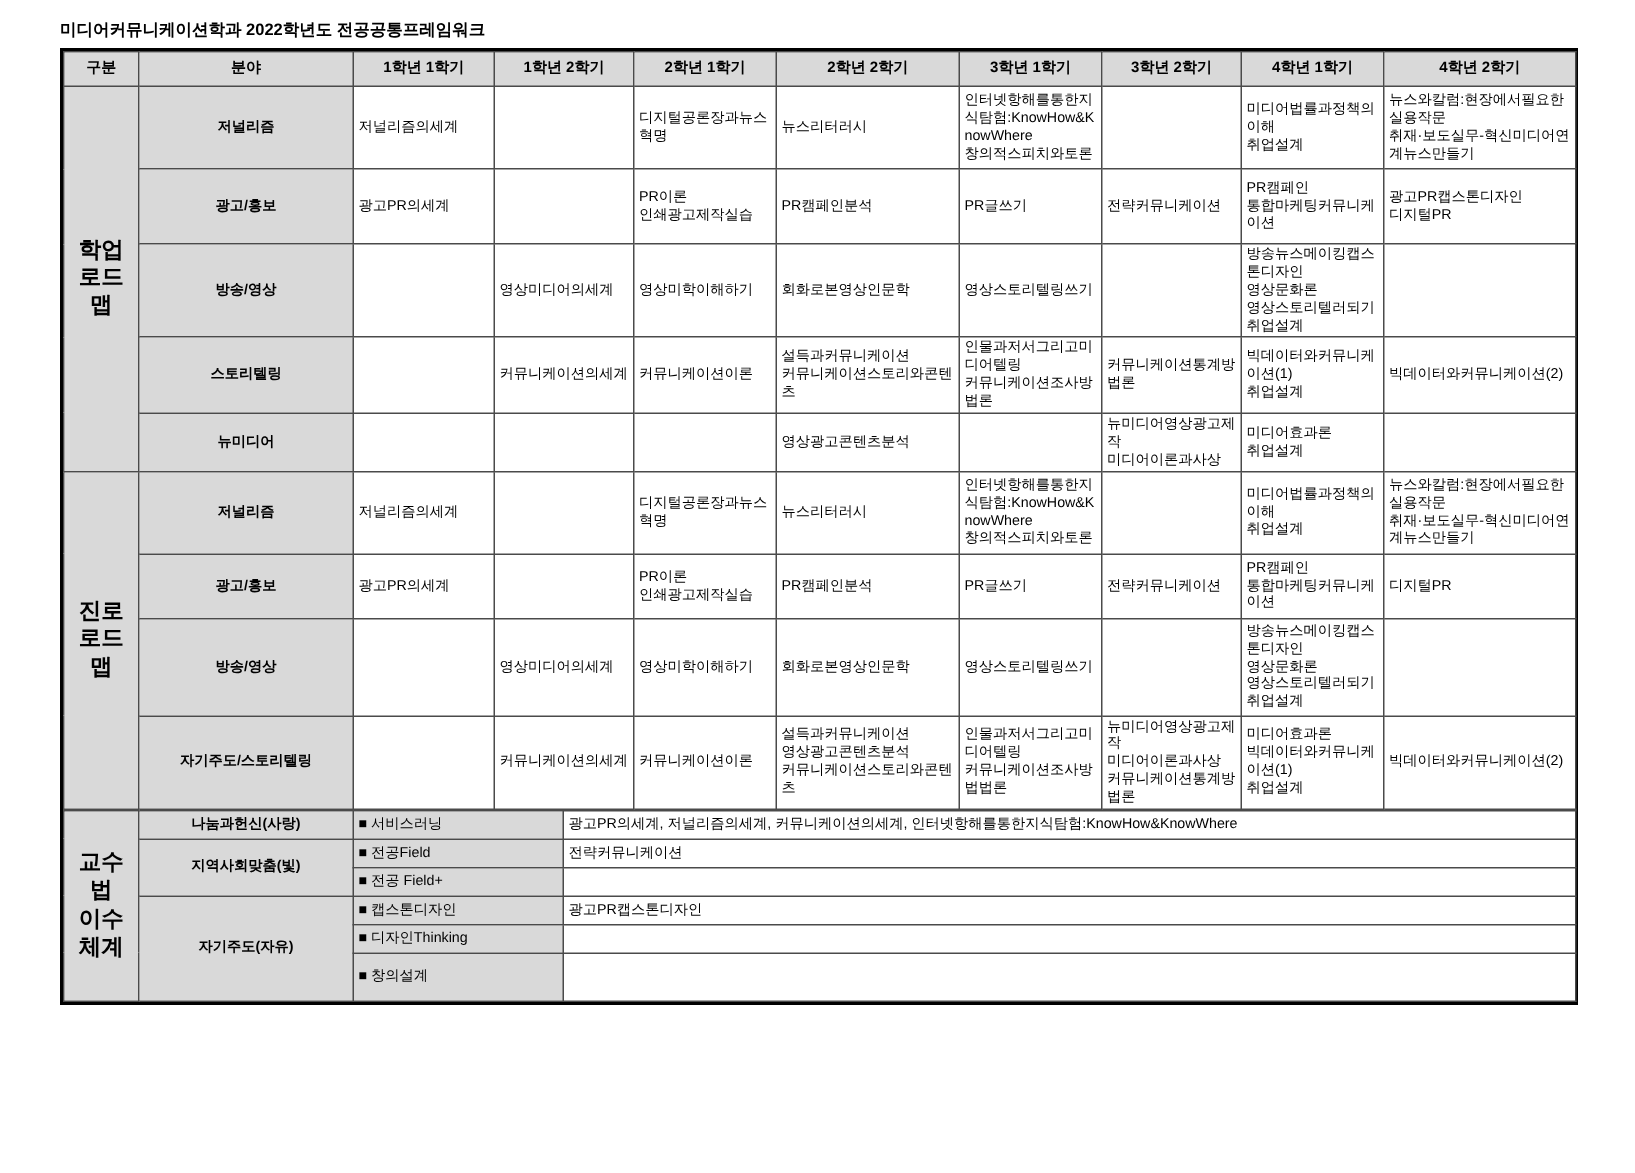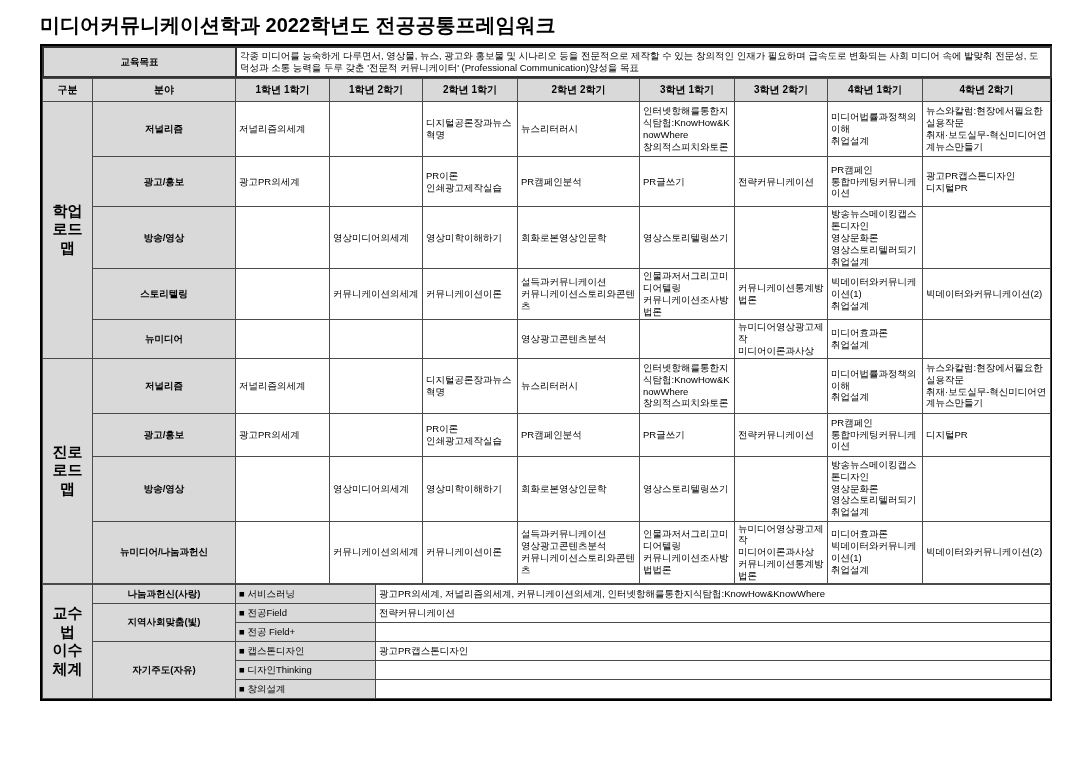--- a/index.html
+++ b/index.html
@@ -1,17 +1,17 @@
 <!DOCTYPE html>
 <html><head>
 <meta charset="utf-8">
 <style>
   html,body{margin:0;padding:0;background:#ffffff;}
   body{width:1090px;height:782px;font-family:"Liberation Sans","DejaVu Sans",sans-serif;color:#000;}
-  .title{margin:12px 13px 5px 40px;font-size:20px;font-weight:bold;}
+  .title{margin:12px 13px 5px 40px;font-size:11px;font-weight:bold;}
   .frame{margin-left:40px;width:1008px;border:2px solid #000;}
   table{border-collapse:collapse;table-layout:fixed;width:1008px;}
   td{border:1px solid #4a4a4a;font-size:9.5px;line-height:1.25;padding:1px 3px;vertical-align:middle;overflow:hidden;word-break:break-all;}
   .info td,.bottom td{border-width:2px;border-color:#333;}
   .g{background:#d9d9d9;}
   .lbl{font-weight:bold;text-align:center;}
   .sec{white-space:pre-line;font-size:15px;}
   .course{white-space:pre-line;}
   .txt{white-space:pre-line;}
   .head td{font-size:10px;}
@@ -30,24 +30,20 @@
     <colgroup>
       <col style="width:193px">
         <col style="width:163px">
         <col style="width:162px">
       <col style="width:165px">
         <col style="width:164px">
         <col style="width:82px">
         <col style="width:79px">
     </colgroup>
     <tbody>
-        <tr style="height:30px">
-      <td class="g lbl">교육목표</td>
-      <td class="txt" colspan="6">각종 미디어를 능숙하게 다루면서, 영상물, 뉴스, 광고와 홍보물 및 시나리오 등을 전문적으로 제작할 수 있는 창의적인 인재가 필요하며 급속도로 변화되는 사회 미디어 속에 발맞춰 전문성, 도덕성과 소통 능력을 두루 갖춘 '전문적 커뮤니케이터' (Professional Communication)양성을 목표</td>
-    </tr>
   </tbody>
     </table>
 
   <table>
     <colgroup>
       <col style="width:50px">
         <col style="width:143px">
         <col style="width:94px">
         <col style="width:93px">
       <col style="width:95px">
@@ -180,21 +176,21 @@
       <td class="course">회화로본영상인문학</td>
       <td class="course">영상스토리텔링쓰기</td>
       <td class="course"></td>
       <td class="course">방송뉴스메이킹캡스톤디자인
 영상문화론
 영상스토리텔러되기
 취업설계</td>
       <td class="course"></td>
     </tr>
     <tr style="height:55px">
-      <td class="g lbl">뉴미디어/나눔과헌신</td>
+      <td class="g lbl">자기주도/스토리텔링</td>
       <td class="course"></td>
       <td class="course">커뮤니케이션의세계</td>
       <td class="course">커뮤니케이션이론</td>
       <td class="course">설득과커뮤니케이션
 영상광고콘텐츠분석
 커뮤니케이션스토리와콘텐츠</td>
       <td class="course">인물과저서그리고미디어텔링
 커뮤니케이션조사방법법론</td>
       <td class="course">뉴미디어영상광고제작
 미디어이론과사상
@@ -234,21 +230,21 @@
     </tr>
     <tr style="height:19px">
       <td class="g lbl" rowspan="3">자기주도(자유)</td>
       <td class="g mth"><span>■</span> <span>캡스톤디자인</span></td>
       <td>광고PR캡스톤디자인</td>
     </tr>
     <tr style="height:19px">
       <td class="g mth"><span>■</span> <span>디자인Thinking</span></td>
       <td></td>
     </tr>
-    <tr style="height:19px">
+    <tr style="height:32px">
       <td class="g mth"><span>■</span> <span>창의설계</span></td>
       <td></td>
     </tr>
   </tbody>
     </table>
 
 
 </div>
 
 </body></html>

